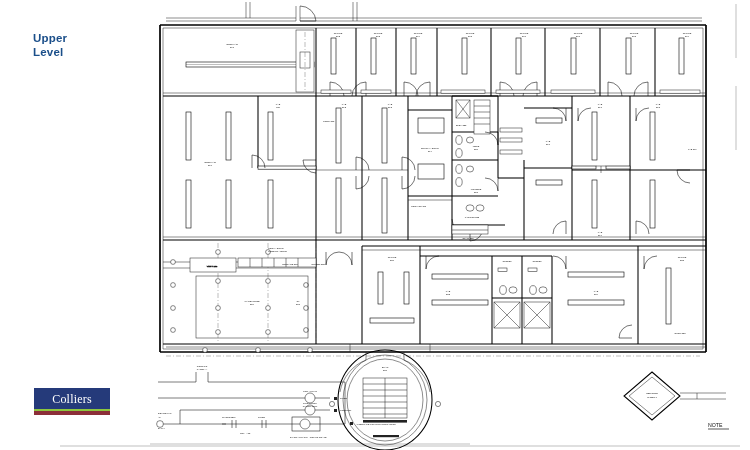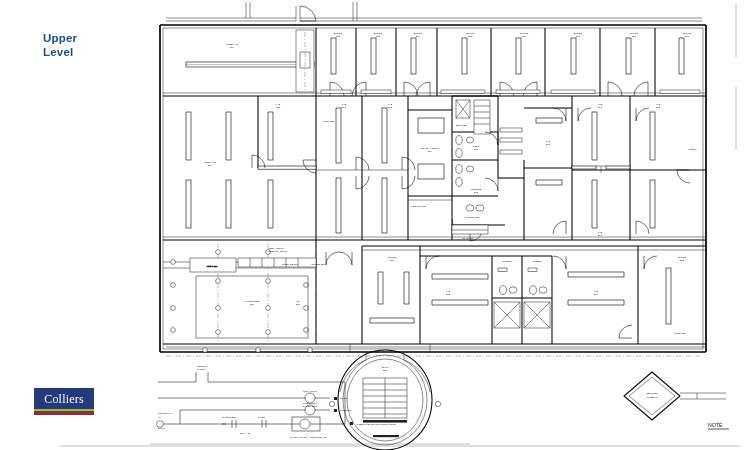--- a/index.html
+++ b/index.html
@@ -3,27 +3,27 @@
 <meta charset="utf-8">
 <style>
   html,body{margin:0;padding:0;}
   body{
     width:750px;height:450px;background:#ffffff;overflow:hidden;position:relative;
     font-family:"Liberation Sans", sans-serif;
   }
   #stage{position:absolute;left:0;top:0;width:750px;height:450px;}
 
   
-  #title-block{position:absolute;left:43px;top:32px;line-height:1.18;}
+  #title-block{position:absolute;left:33px;top:32px;line-height:1.18;}
   #title-block .tline{
     font-size:11.5px;font-weight:bold;letter-spacing:.2px;
   }
 
   
-  #logo{position:absolute;left:34px;top:388px;width:60px;}
+  #logo{position:absolute;left:34px;top:388px;width:76px;}
   #logo .logo-main{
     height:21px;display:flex;align-items:center;justify-content:center;
   }
   #logo .logo-word{
     color:#ffffff;font-family:"Liberation Serif", serif;font-size:12px;
     letter-spacing:.2px;line-height:1;
   }
   #logo .logo-green{height:2px;}
   #logo .logo-maroon{height:4px;}
 

